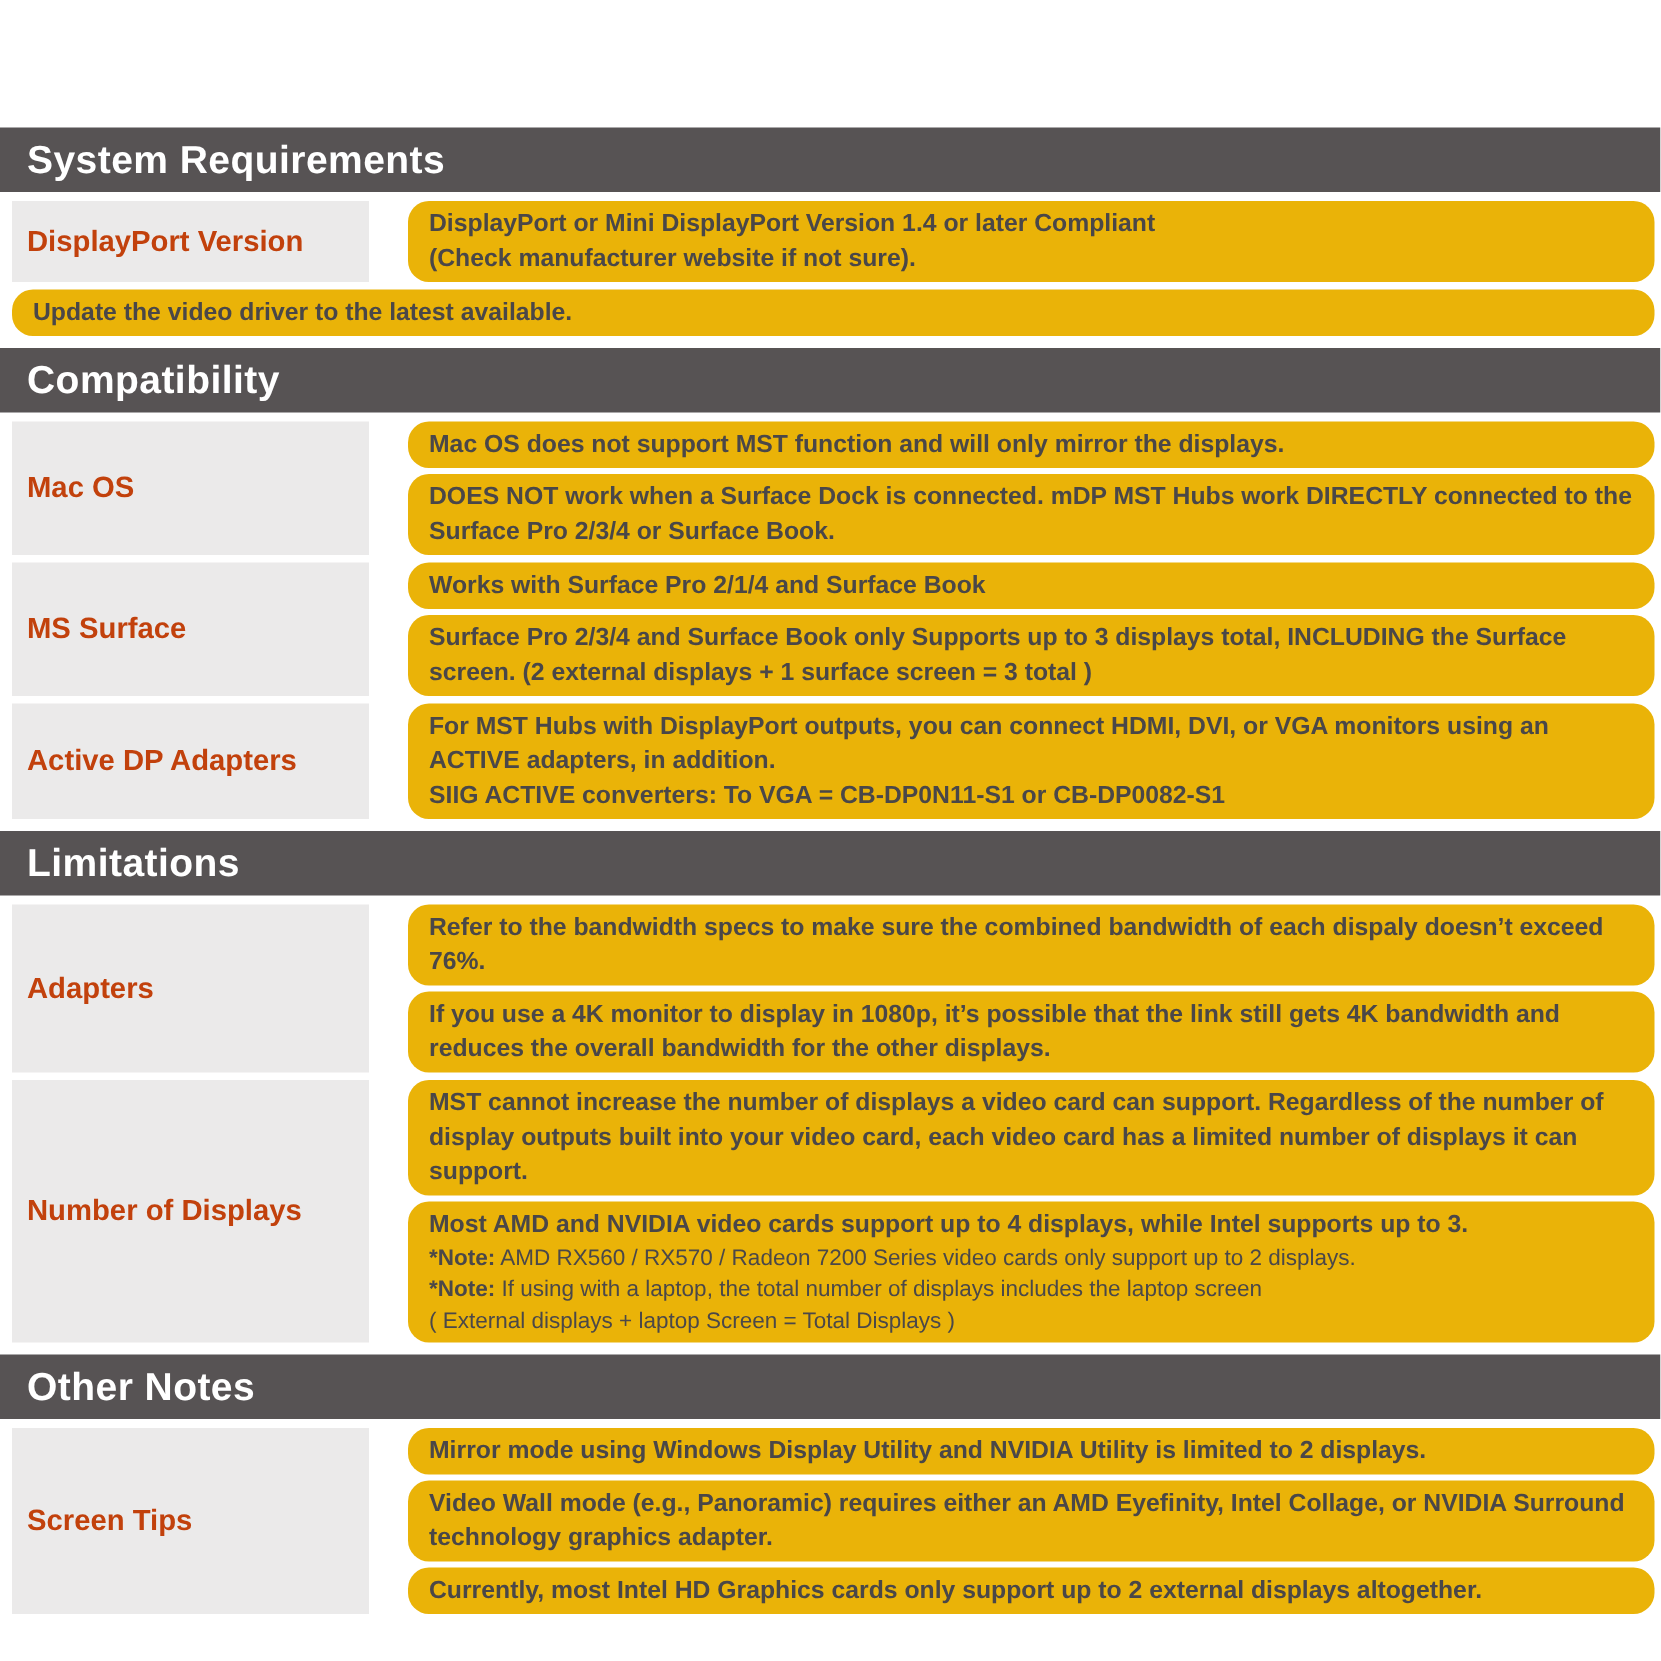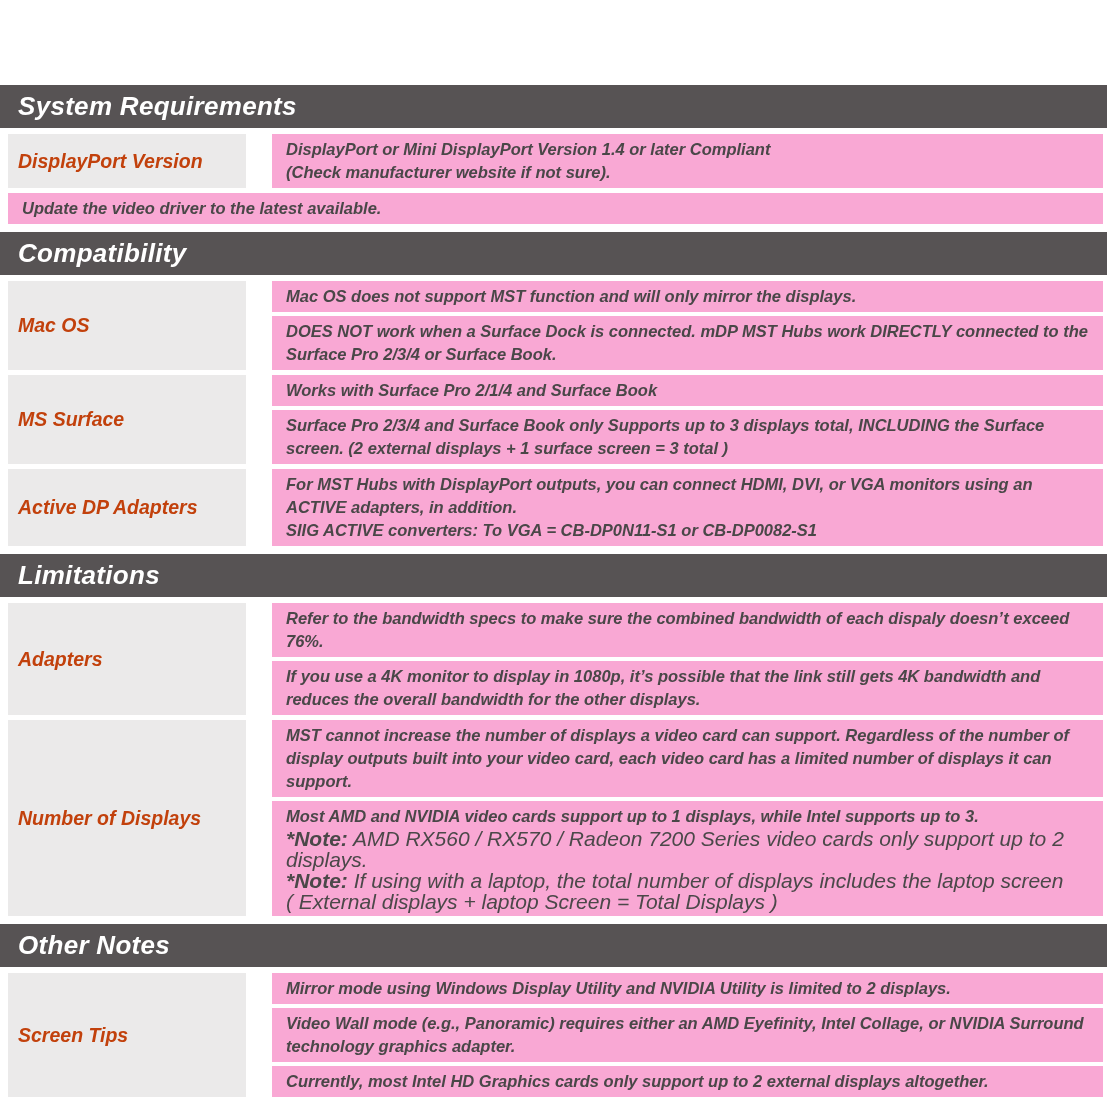--- a/index.html
+++ b/index.html
@@ -2,40 +2,40 @@
 <html><head>
 <meta charset="utf-8">
 <style>
   html,body{margin:0;padding:0;}
   body{
     width:1107px;height:1107px;background:#ffffff;overflow:hidden;
     font-family:"Liberation Sans","DejaVu Sans",sans-serif;
     -webkit-font-smoothing:antialiased;
   }
   .spec-table{padding-top:85px;}
-  .spec-section{margin-bottom:8px;font-style:italic;}
+  .spec-section{margin-bottom:8px;}
   .section-header{
     background:#575354;height:43px;display:flex;align-items:center;
     padding-left:18px;margin-bottom:6px;
   }
   .section-title{color:#ffffff;font-size:26px;font-weight:bold;letter-spacing:.3px;}
   .row{display:flex;margin:0 4px 5px 8px;}
   .spec-section .row:last-child{margin-bottom:0;}
   .label-cell{
     flex:0 0 238px;width:238px;box-sizing:border-box;margin-right:26px;
     background:#ebeaea;display:flex;align-items:center;padding-left:10px;
     font-size:19.5px;font-weight:bold;color:#c2410c;
   }
   .content-col{flex:1;display:flex;flex-direction:column;gap:4px;}
   .cell{
-    background:#f9a8d4;padding:4px 14px;
-    font-size:16.5px;font-weight:bold;color:#4a4748;line-height:23px;
+    background:#eab308;padding:4px 14px;
+    font-size:16.5px;font-weight:bold;color:#4a4748;line-height:23px;border-radius:14px;
   }
   .cell p{margin:0;}
-  .cell p.note{font-size:21px;font-weight:normal;line-height:21px;color:#4b4849;}
+  .cell p.note{font-size:15px;font-weight:normal;line-height:21px;color:#4b4849;}
   .cell p.note b{font-weight:bold;}
 </style>
 </head>
 <body>
 
 <div class="spec-table">
 
   <section class="spec-section">
     <div class="section-header">
       <span class="section-title">System Requirements</span>
@@ -110,21 +110,21 @@
         </div>
       </div>
     </div>
     <div class="row">
       <div class="label-cell">Number of Displays</div>
       <div class="content-col">
         <div class="cell">
           <p>MST cannot increase the number of displays a video card can support. Regardless of the number of display outputs built into your video card, each video card has a limited  number of displays it can support.</p>
         </div>
         <div class="cell">
-          <p>Most AMD and NVIDIA video cards support up to 1 displays, while Intel supports up to 3.</p>
+          <p>Most AMD and NVIDIA video cards support up to 4 displays, while Intel supports up to 3.</p>
           <p class="note"><b>*Note:</b><span> AMD RX560 / RX570 / Radeon 7200 Series video cards only support up to 2 displays.</span></p>
           <p class="note"><b>*Note:</b><span> If using with a laptop, the total number of displays includes the laptop screen</span></p>
           <p class="note">( External displays + laptop Screen = Total Displays )</p>
         </div>
       </div>
     </div>
   </section>
 
   <section class="spec-section">
     <div class="section-header">

